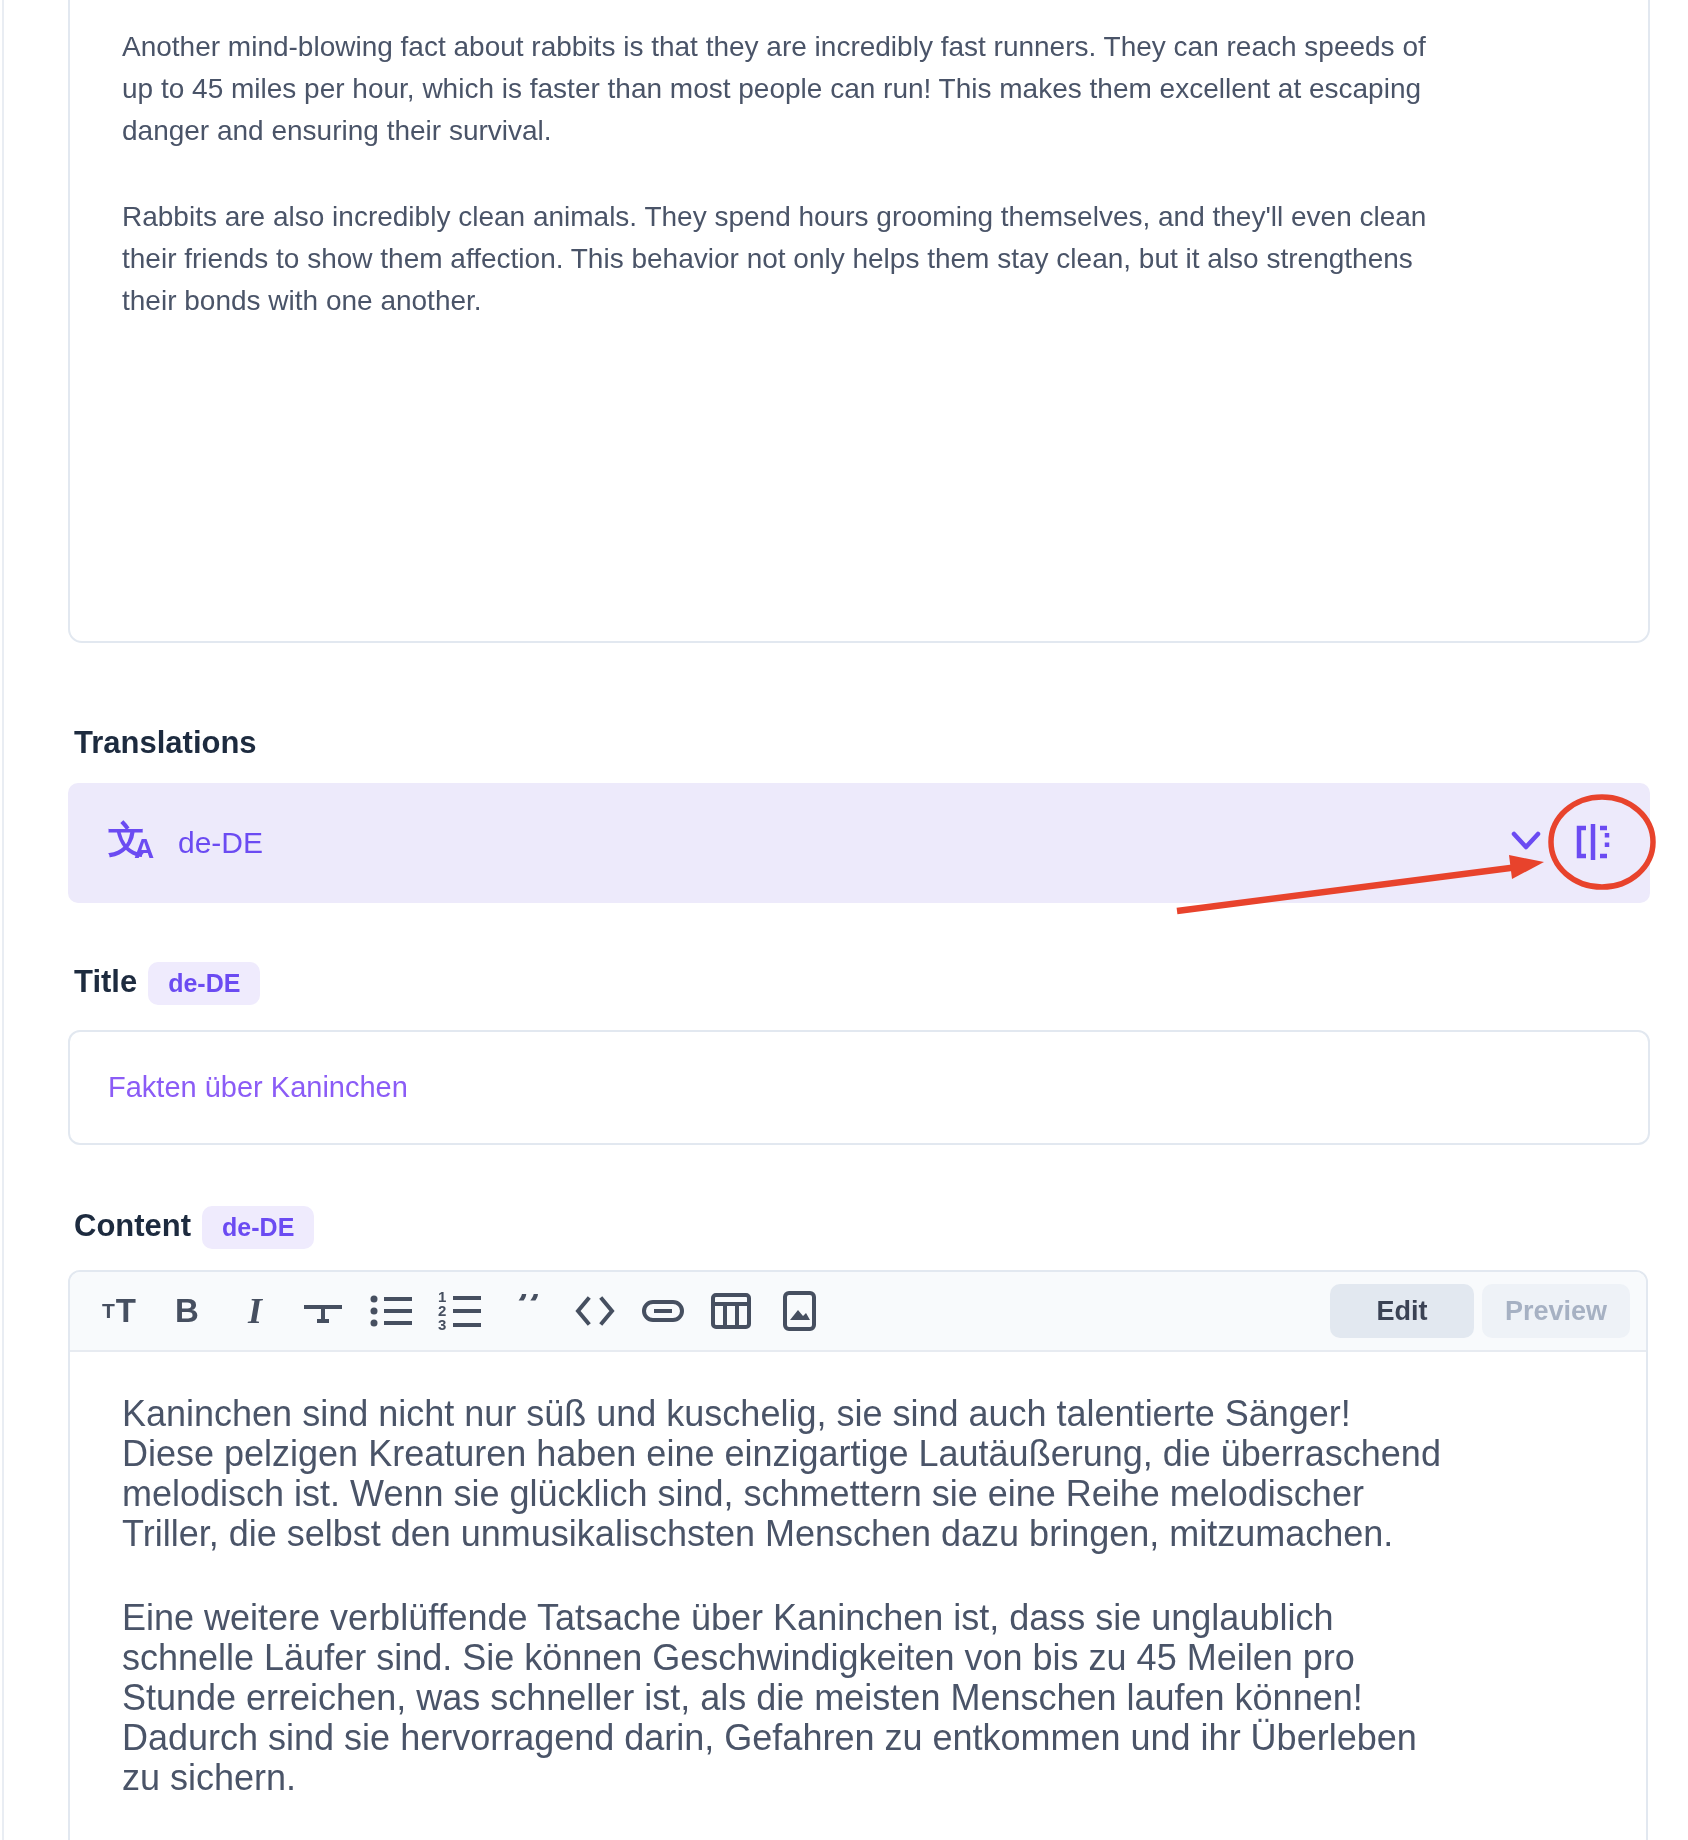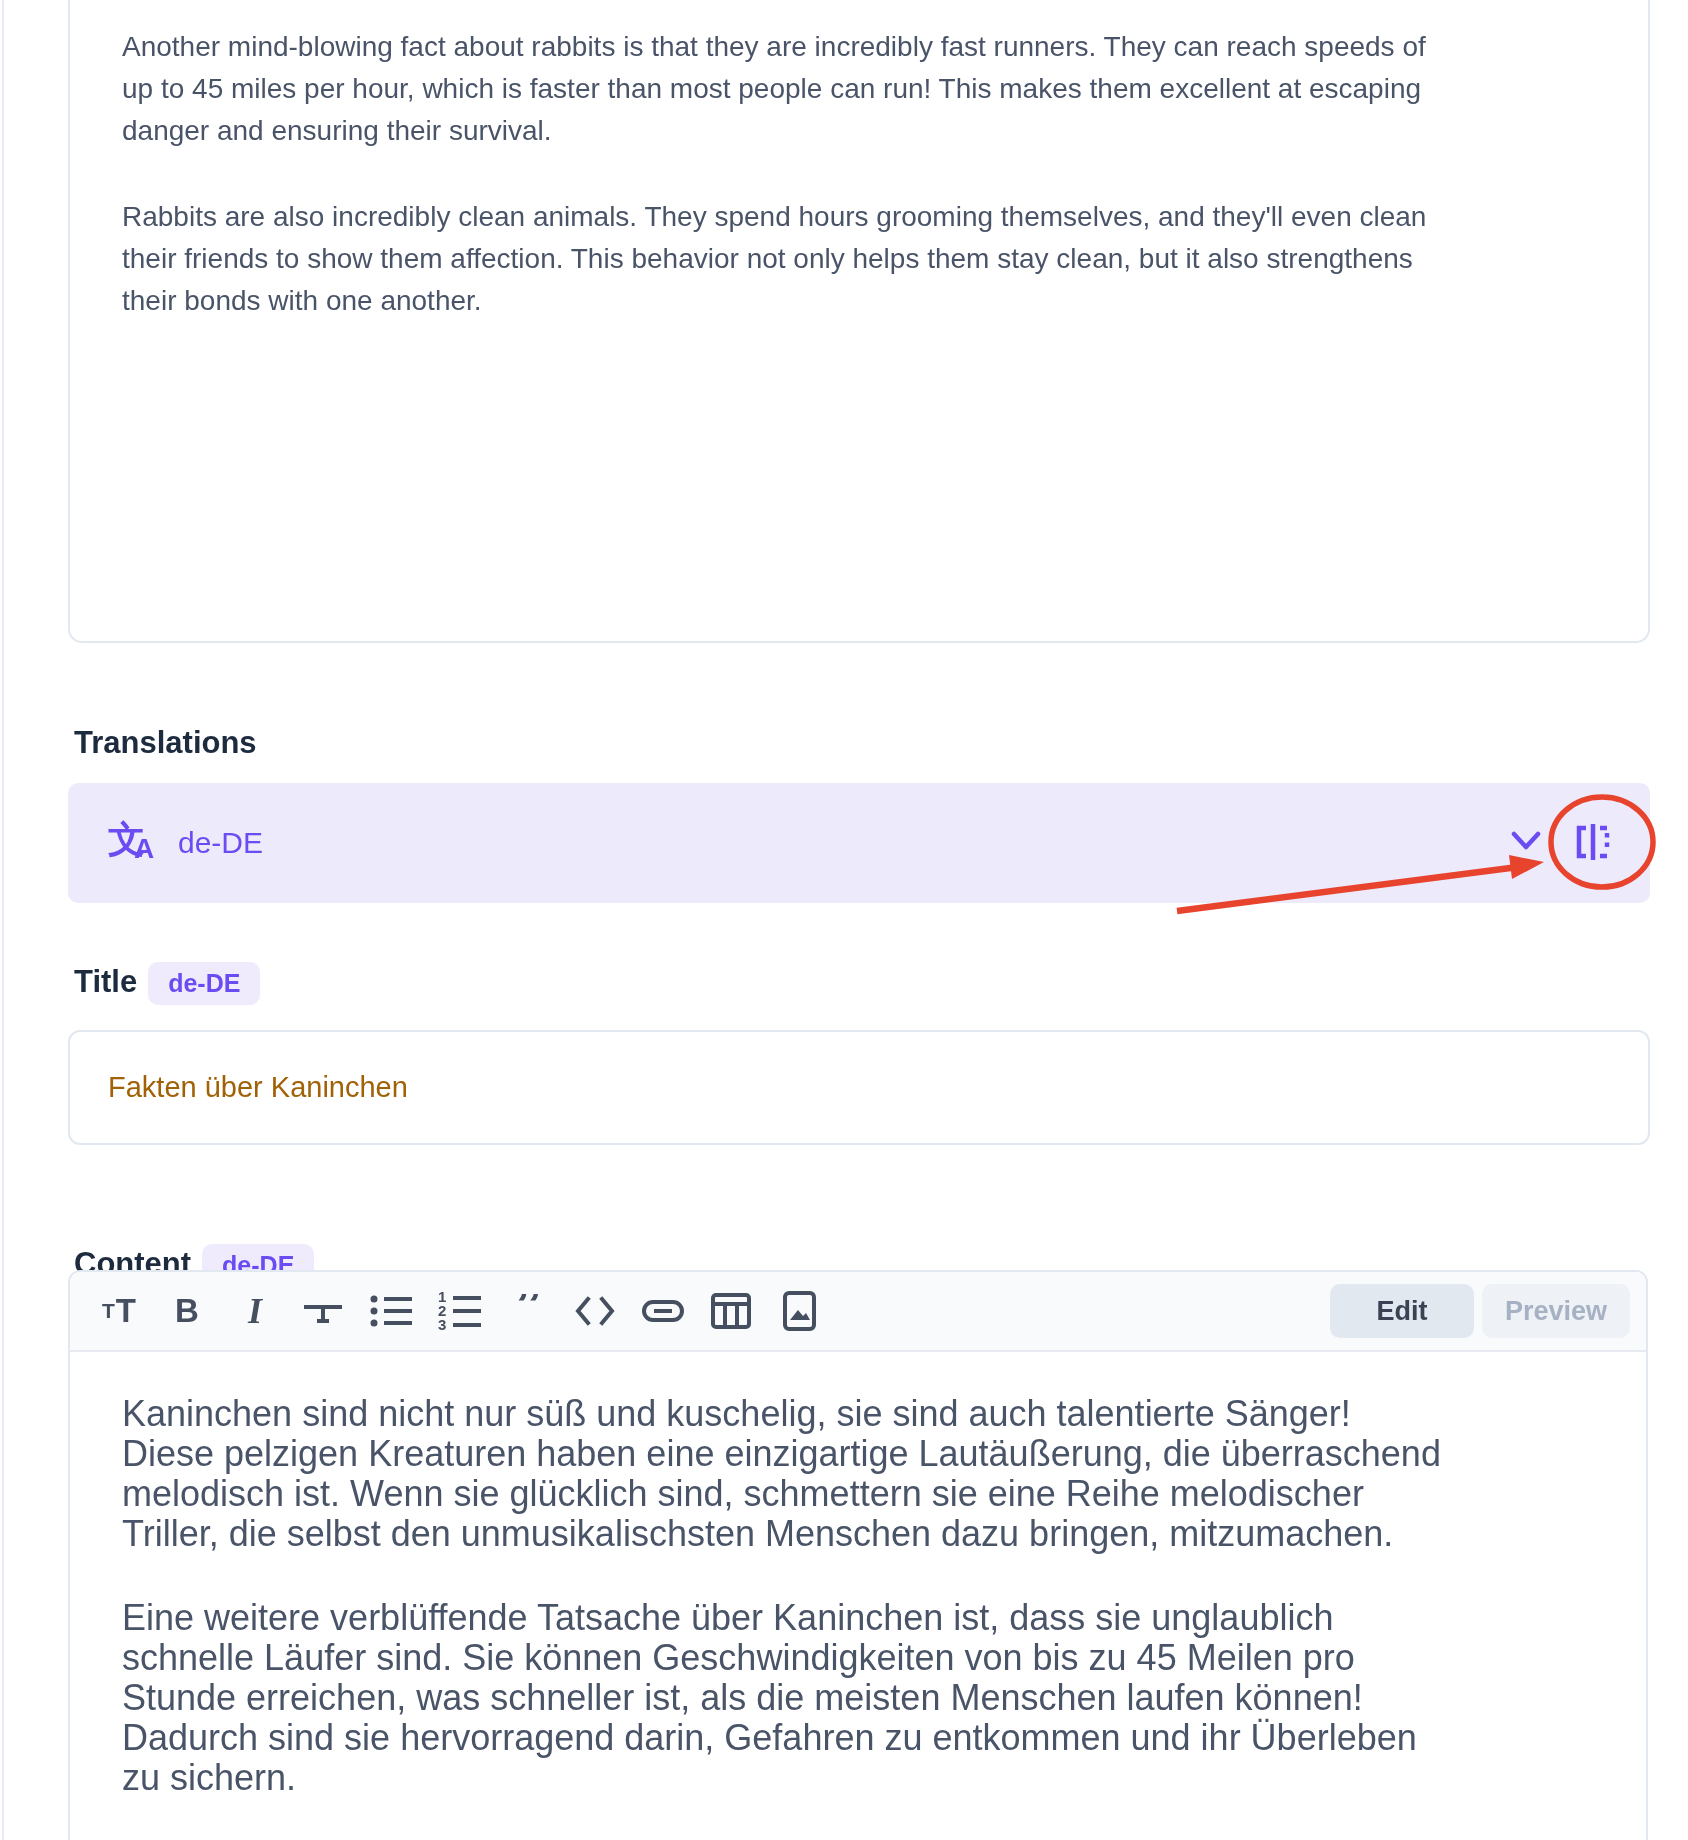--- a/index.html
+++ b/index.html
@@ -27,29 +27,29 @@
   .bar-spacer{flex:1;}
   .icon-purple{color:#6B4BF2;flex:0 0 auto;}
   .split-btn{margin-left:28px;background:transparent;border:none;padding:0;cursor:pointer;color:#6B4BF2;}
 
   
   .annotation{position:absolute;left:0;top:0;width:1688px;height:1840px;pointer-events:none;z-index:6;}
 
   
   .label-row{position:absolute;left:74px;display:flex;align-items:flex-start;gap:11px;}
   .r-title{top:962px;}
-  .r-content{top:1206px;margin-top:38px;}
+  .r-content{top:1206px;}
   .field-label{font-size:31px;font-weight:700;color:#1D2B3F;line-height:40px;}
   .locale-badge{background:#EFEBFD;color:#6B4BF2;font-size:25px;font-weight:700;
                 padding:8px 20px;border-radius:10px;line-height:27px;}
 
   
   .title-input{position:absolute;left:68px;top:1030px;width:1582px;height:115px;box-sizing:border-box;
                background:#fff;border:2px solid #E2E8F0;border-radius:12px;display:flex;align-items:center;
-               padding:0 30px 0 38px;font-size:29px;color:#a16207;cursor:text;}
+               padding:0 30px 0 38px;font-size:29px;color:#8b5cf6;cursor:text;}
 
   
   .editor{position:absolute;left:68px;top:1270px;width:1580px;height:600px;box-sizing:border-box;
           background:#fff;border:2px solid #E2E8F0;border-radius:12px;}
   .toolbar{height:80px;box-sizing:border-box;background:#F8FAFC;border-bottom:2px solid #E7EBF1;
            border-radius:10px 10px 0 0;display:flex;align-items:center;padding:0 10px 0 26px;}
   .tbtn{width:46px;height:56px;border:none;background:transparent;color:#464F60;margin-right:22px;
         display:flex;align-items:center;justify-content:center;border-radius:8px;cursor:pointer;padding:0;}
   .tbtn svg{display:block;}
   .g-tsize-s{font-size:21px;font-weight:700;}

